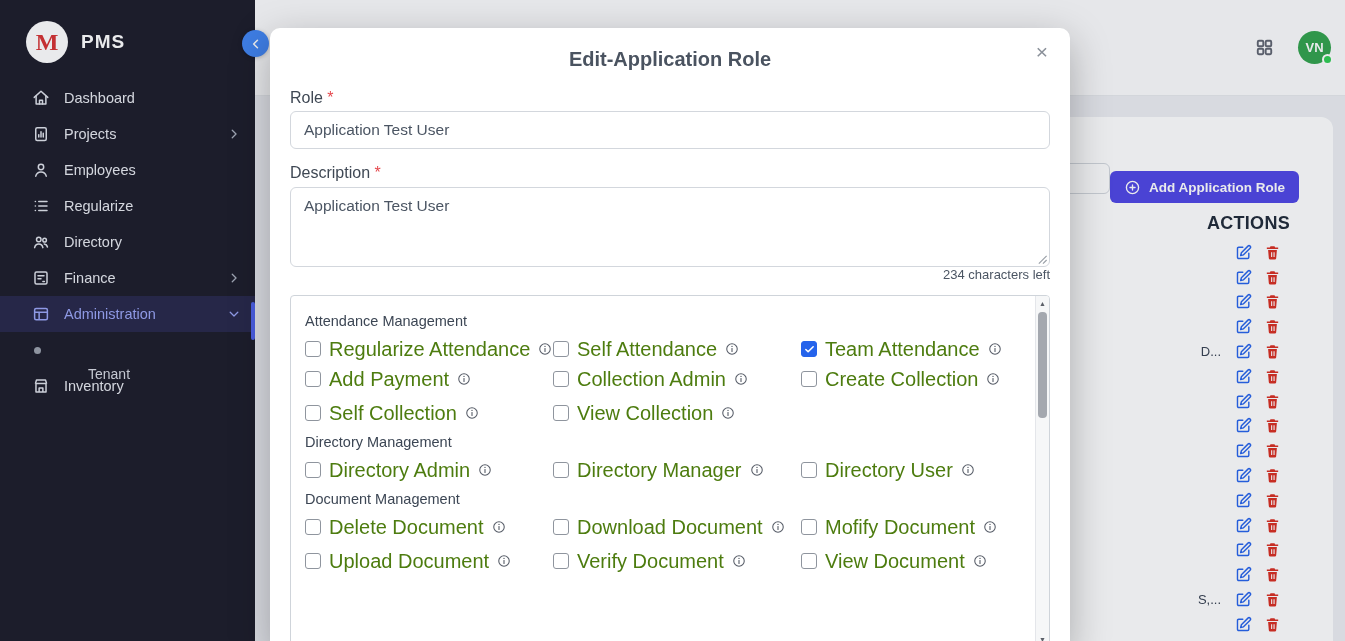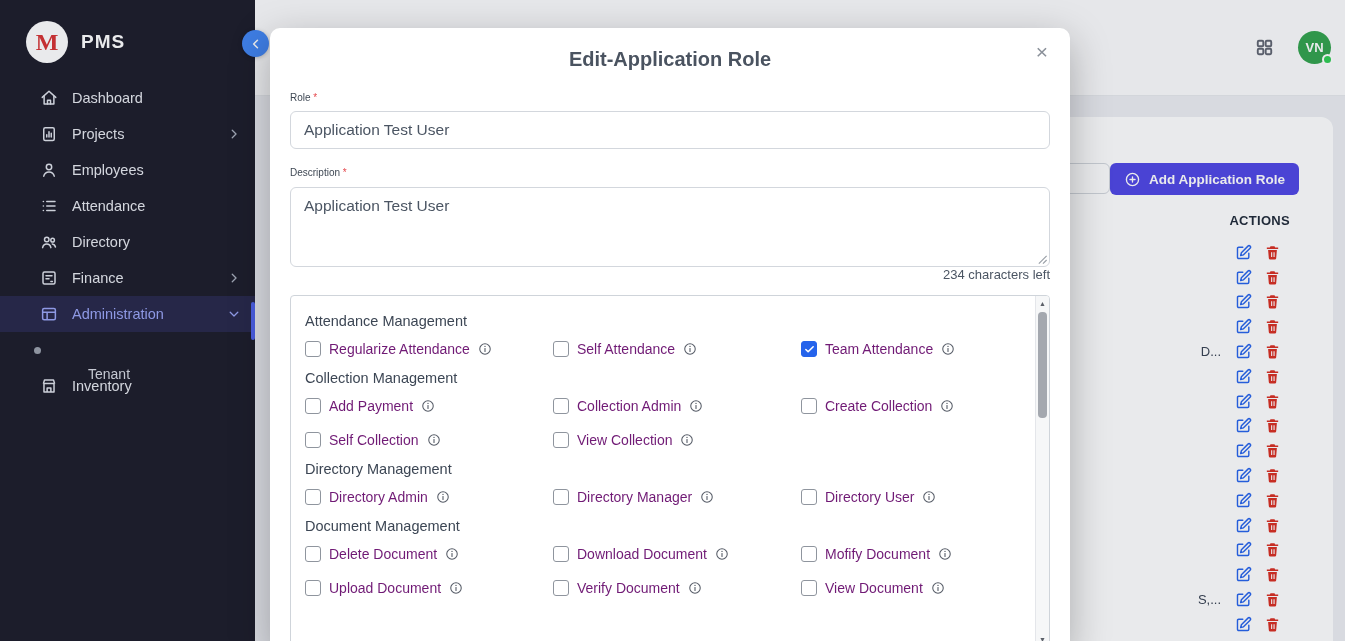--- a/index.html
+++ b/index.html
@@ -6,21 +6,21 @@
   html,body { width:1345px; height:641px; }
   body { position:relative; overflow:hidden; background:#eceef2; font-family:"Liberation Sans","DejaVu Sans",sans-serif; }
   .icon { display:inline-flex; align-items:center; justify-content:center; flex:none; }
   .icon svg { width:100%; height:100%; display:block; }
 
   
   .sidebar { position:absolute; left:0; top:0; width:255px; height:100%; background:#1b1b29; z-index:1; }
   .logo-row { display:flex; align-items:center; gap:13px; padding:21px 0 17px 26px; }
   .logo-circle { width:42px; height:42px; border-radius:50%; background:#fff; display:flex; align-items:center; justify-content:center; font-weight:bold; font-size:24px; color:#d63031; font-family:"Liberation Serif",serif; }
   .logo-text { color:#fff; font-size:19px; font-weight:bold; letter-spacing:1px; }
-  .menu-item { position:relative; height:36px; display:flex; align-items:center; gap:14px; padding-left:40px; color:#e7e9ef; font-size:14.5px; cursor:pointer; }
+  .menu-item { position:relative; height:36px; display:flex; align-items:center; gap:14px; padding-left:32px; color:#e7e9ef; font-size:14.5px; cursor:pointer; }
   .menu-item .mi-icon { width:18px; height:18px; color:#dfe2ea; }
   .menu-item .chev { width:14px; height:14px; margin-left:auto; margin-right:14px; color:#aab0bd; }
   .menu-item.active { background:rgba(99,102,241,.16); color:#9aa5f6; }
   .menu-item.active .mi-icon, .menu-item.active .chev { color:#9aa5f6; }
   .menu-item.active::after { content:""; position:absolute; right:0; top:6px; bottom:-8px; width:4px; border-radius:2px; background:#4f62f0; }
   .sub-item { height:36px; display:flex; align-items:center; padding-left:32px; color:#d7dae2; font-size:14px; cursor:pointer; }
   .sub-dot-wrap { width:11px; display:flex; justify-content:center; }
   .sub-dot { width:7px; height:7px; border-radius:50%; background:#9aa0ab; }
   .sub-item.active .sub-dot { width:9px; height:9px; background:#4b5ef0; }
   .sub-label { margin-left:45px;margin-top:48px; }
@@ -30,53 +30,53 @@
   .topbar { position:absolute; left:0; right:0; top:0; height:96px; background:#fcfcfd; border-bottom:1px solid #e7e9ed; }
   .topbar-right { position:absolute; right:14px; top:31px; display:flex; align-items:center; gap:24px; }
   .apps-icon { width:19px; height:19px; color:#5f6470; cursor:pointer; }
   .avatar { position:relative; width:33px; height:33px; border-radius:50%; background:#31a24c; color:#fff; font-size:13px; font-weight:bold; display:flex; align-items:center; justify-content:center; cursor:pointer; }
   .status-dot { position:absolute; right:-2px; bottom:-1px; width:11px; height:11px; border-radius:50%; background:#2ecc52; border:2px solid #fff; }
   .collapse-btn { position:absolute; left:242px; top:30px; width:27px; height:27px; border-radius:50%; background:#4186f5; color:#fff; display:flex; align-items:center; justify-content:center; cursor:pointer; z-index:5; box-shadow:0 1px 4px rgba(0,0,0,.25); }
   .collapse-btn .icon { width:14px; height:14px; }
 
   .card { position:absolute; left:28px; right:12px; top:117px; bottom:0; background:#fff; border-radius:12px 12px 0 0; }
   .search-input { position:absolute; right:223px; top:46px; width:250px; height:31px; border:1px solid #d3d7dd; border-radius:6px; background:#fff; }
-  .add-role-btn { position:absolute; right:34px; top:46px; height:32px; display:flex; align-items:center; gap:8px; padding:0 14px; background:#4f46e5; border:none; border-radius:6px; color:#fff; font-size:13.5px; font-weight:600; font-family:inherit; cursor:pointer; }
+  .add-role-btn { position:absolute; right:34px; top:54px; height:32px; display:flex; align-items:center; gap:8px; padding:0 14px; background:#4f46e5; border:none; border-radius:6px; color:#fff; font-size:13.5px; font-weight:600; font-family:inherit; cursor:pointer; }
   .add-role-btn .icon { width:17px; height:17px; }
-  .actions-header { position:absolute; right:43px; top:96px; font-size:13px; font-weight:bold; color:#1f2937; letter-spacing:.3px; }
+  .actions-header { position:absolute; right:43px; top:96px; font-size:18px; font-weight:bold; color:#1f2937; letter-spacing:.3px; }
   .table-rows { position:absolute; left:0; right:0; top:123px; bottom:0; overflow:hidden; }
   .action-row { position:relative; height:24.8px; display:flex; align-items:center; justify-content:flex-end; padding-right:52px; gap:12px; }
   .action-row .peek { position:absolute; right:112px; font-size:13px; color:#374151; }
   .act { width:17px; height:17px; cursor:pointer; }
   .act.edit { color:#2563eb; }
   .act.del { color:#d92d20; }
 
   
   .overlay { position:absolute; inset:0; background:rgba(40,50,70,.10); z-index:10; }
   .modal { position:absolute; left:270px; top:28px; width:800px; height:622px; background:#fff; border-radius:10px; box-shadow:0 12px 40px rgba(0,0,0,.28); z-index:20; padding:0 20px; }
   .modal-title { margin-top:20px; text-align:center; font-size:20px; font-weight:bold; color:#4a5360; line-height:22px; }
   .modal-close { position:absolute; right:14px; top:10px; width:28px; height:28px; display:flex; align-items:center; justify-content:center; font-size:21px; color:#8a9099; cursor:pointer; }
-  .field-label { margin-top:20px; font-size:10px; color:#3f4854; line-height:16px; }
+  .field-label { margin-top:20px; font-size:16px; color:#3f4854; line-height:16px; }
   .req { color:#e5484d; }
   .text-input { margin-top:5px; width:100%; height:38px; border:1px solid #d3d7dd; border-radius:6px; padding:0 13px; font-size:15.5px; color:#4b5563; font-family:inherit; background:#fff; }
   .desc-label { margin-top:16px; }
   .textarea-wrap { position:relative; margin-top:6px; }
   textarea.text-area { display:block; width:100%; height:80px; border:1px solid #d3d7dd; border-radius:6px; padding:9px 13px; font-size:15.5px; color:#4b5563; font-family:inherit; resize:none; background:#fff; }
   .grip { position:absolute; right:2px; bottom:2px; width:11px; height:11px; color:#9aa0a8; cursor:nwse-resize; }
   .chars-left { margin-top:0; text-align:right; font-size:13px; color:#4b5563; line-height:15px; }
 
   .perm-panel { position:relative; margin-top:13px; height:353px; border:1px solid #cfd4da; border-radius:4px; overflow:hidden; }
   .perm-inner { position:absolute; left:0; right:14px; top:0; bottom:0; padding:6px 6px 0 14px; overflow:hidden; }
   .sec-heading { margin:10px 0 0; font-size:14.5px; font-weight:normal; color:#3c4654; line-height:18px; }
   .perm-grid { display:grid; grid-template-columns:248px 248px auto; row-gap:14px; margin:9px 0 10px; }
   .perm-item { display:flex; align-items:center; gap:8px; cursor:pointer; height:20px; }
   .cb { width:16px; height:16px; border:1.5px solid #8f959e; border-radius:3px; background:#fff; display:flex; align-items:center; justify-content:center; }
   .cb.checked { background:#2563eb; border-color:#2563eb; }
   .cb svg { width:11px; height:11px; }
-  .perm-label { font-size:14px; color:#701a75; }
+  .perm-label { font-size:20px; color:#4d7c0f; }
   .info { width:14px; height:14px; color:#555b66; }
 
   .vscroll { position:absolute; right:0; top:0; bottom:0; width:14px; background:#f6f7f8; border-left:1px solid #e4e6ea; }
   .vs-arrow { position:absolute; left:0; width:100%; height:13px; display:flex; align-items:center; justify-content:center; color:#5b6068; font-size:7px; cursor:pointer; }
   .vs-up { top:1px; }
   .vs-down { bottom:1px; }
   .vs-thumb { position:absolute; left:2px; width:9px; top:16px; height:106px; background:#a4a8af; border-radius:4px; cursor:pointer; }
 </style>
 </head>
 <body>
@@ -124,21 +124,21 @@
       </div>
       <div class="menu-item">
         <span class="icon mi-icon">
           <svg viewBox="0 0 24 24" fill="none" stroke="currentColor" stroke-width="2" stroke-linecap="round">
             <path d="M9 6h11M9 12h11M9 18h11"></path>
             <circle cx="4.5" cy="6" r="1.1" fill="currentColor" stroke="none"></circle>
             <circle cx="4.5" cy="12" r="1.1" fill="currentColor" stroke="none"></circle>
             <circle cx="4.5" cy="18" r="1.1" fill="currentColor" stroke="none"></circle>
           </svg>
         </span>
-        <span>Attendance</span>
+        <span>Regularize</span>
       </div>
       <div class="menu-item">
         <span class="icon mi-icon">
           <svg viewBox="0 0 24 24" fill="none" stroke="currentColor" stroke-width="2" stroke-linecap="round">
             <circle cx="9" cy="8.5" r="3"></circle>
             <path d="M3.5 19.5c.7-3.1 2.8-4.8 5.5-4.8s4.8 1.7 5.5 4.8"></path>
             <circle cx="16.8" cy="9.5" r="2.4"></circle>
             <path d="M16.3 14.6c2.2.3 3.7 1.7 4.3 4.1"></path>
           </svg>
         </span>
@@ -511,21 +511,20 @@
             <span class="perm-label">Team Attendance</span>
             <span class="icon info">
               <svg viewBox="0 0 24 24" fill="none" stroke="currentColor">
                 <circle cx="12" cy="12" r="9" stroke-width="1.8"></circle>
                 <path d="M12 11.2v5" stroke-width="1.9" stroke-linecap="round"></path>
                 <circle cx="12" cy="7.6" r="1.15" fill="currentColor" stroke="none"></circle>
               </svg>
             </span>
           </label>
         </div>
-        <div class="sec-heading">Collection Management</div>
         <div class="perm-grid">
           <label class="perm-item">
             <span class="cb"></span>
             <span class="perm-label">Add Payment</span>
             <span class="icon info">
               <svg viewBox="0 0 24 24" fill="none" stroke="currentColor">
                 <circle cx="12" cy="12" r="9" stroke-width="1.8"></circle>
                 <path d="M12 11.2v5" stroke-width="1.9" stroke-linecap="round"></path>
                 <circle cx="12" cy="7.6" r="1.15" fill="currentColor" stroke="none"></circle>
               </svg>

